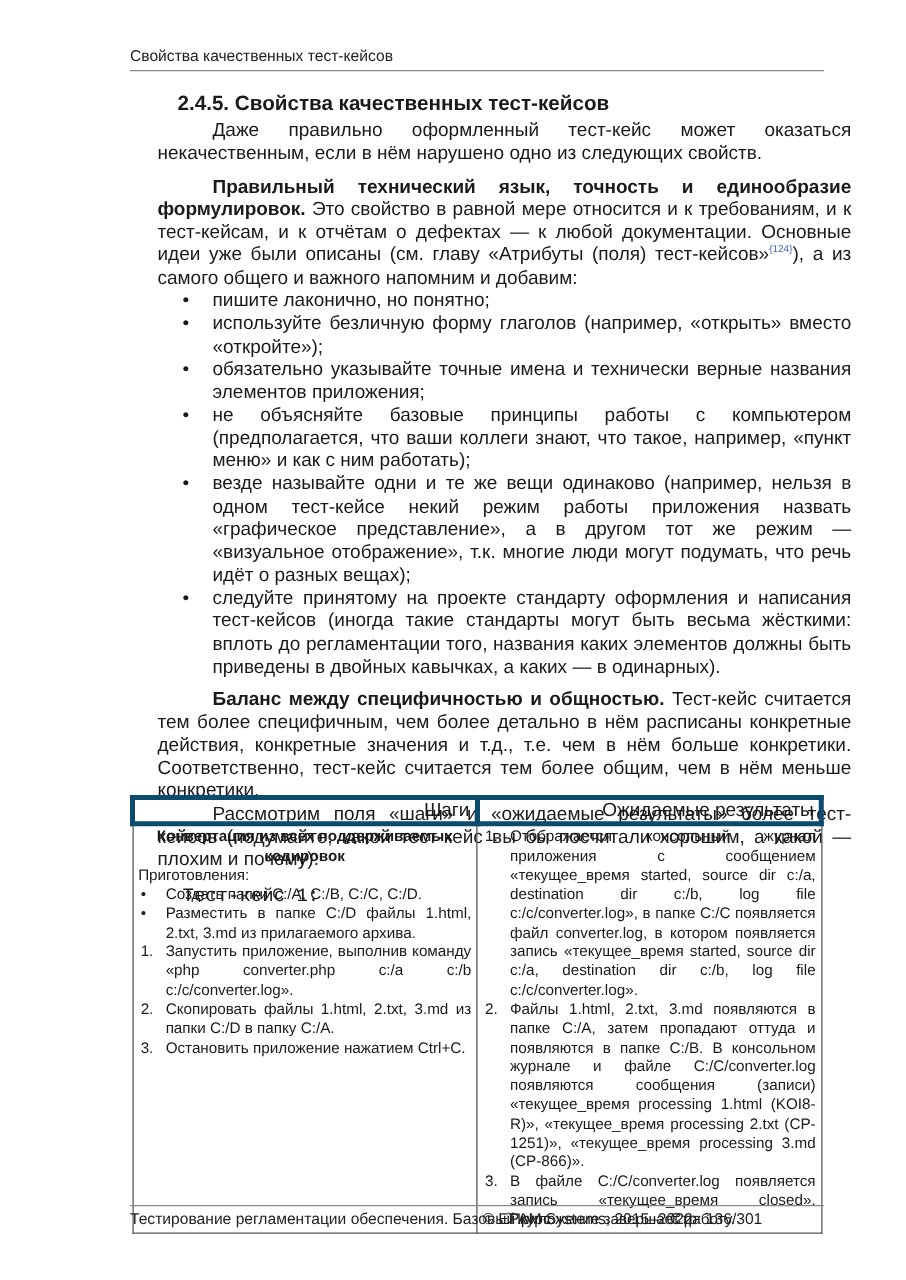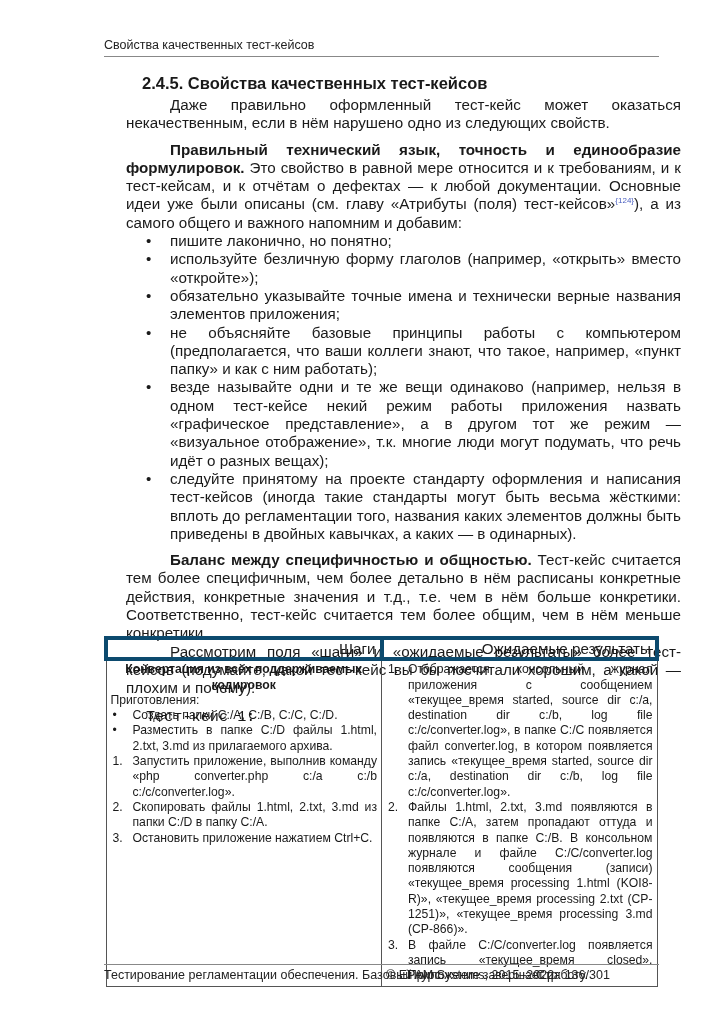--- a/index.html
+++ b/index.html
@@ -43,21 +43,21 @@
   <div class="content">
     <h2>2.4.5. Свойства качественных тест-кейсов</h2>
     <p class="indent">Даже правильно оформленный тест-кейс может оказаться некачественным, если в нём нарушено одно из следующих свойств.</p>
 
     <p class="indent gap"><span class="bold">Правильный технический язык, точность и единообразие формулировок.</span><span> Это свойство в равной мере относится и к требованиям, и к тест-кейсам, и к отчётам о дефектах — к любой документации. Основные идеи уже были описаны (см. главу «Атрибуты (поля) тест-кейсов»</span><sup class="ref">{124}</sup><span>), а из самого общего и важного напомним и добавим:</span></p>
 
     <ul class="bullets">
       <li><span class="bullet">•</span><span>пишите лаконично, но понятно;</span></li>
       <li><span class="bullet">•</span><span>используйте безличную форму глаголов (например, «открыть» вместо «откройте»);</span></li>
       <li><span class="bullet">•</span><span>обязательно указывайте точные имена и технически верные названия элементов приложения;</span></li>
-      <li><span class="bullet">•</span><span>не объясняйте базовые принципы работы с компьютером (предполагается, что ваши коллеги знают, что такое, например, «пункт папку» и как с ним работать);</span></li>
+      <li><span class="bullet">•</span><span>не объясняйте базовые принципы работы с компьютером (предполагается, что ваши коллеги знают, что такое, например, «пункт меню» и как с ним работать);</span></li>
       <li><span class="bullet">•</span><span>везде называйте одни и те же вещи одинаково (например, нельзя в одном тест-кейсе некий режим работы приложения назвать «графическое представление», а в другом тот же режим — «визуальное отображение», т.к. многие люди могут подумать, что речь идёт о разных вещах);</span></li>
       <li><span class="bullet">•</span><span>следуйте принятому на проекте стандарту оформления и написания тест-кейсов (иногда такие стандарты могут быть весьма жёсткими: вплоть до регламентации того, названия каких элементов должны быть приведены в двойных кавычках, а каких — в одинарных).</span></li>
     </ul>
 
     <p class="indent gap"><span class="bold">Баланс между специфичностью и общностью.</span><span> Тест-кейс считается тем более специфичным, чем более детально в нём расписаны конкретные действия, конкретные значения и т.д., т.е. чем в нём больше конкретики. Соответственно, тест-кейс считается тем более общим, чем в нём меньше конкретики.</span></p>
     <p class="indent">Рассмотрим поля «шаги» и «ожидаемые результаты» более тест-кейсов (подумайте, какой тест-кейс вы бы посчитали хорошим, а какой — плохим и почему):</p>
     <p class="tc-label">Тест-кейс 1:</p>
   </div>
 
   <table class="tc">

